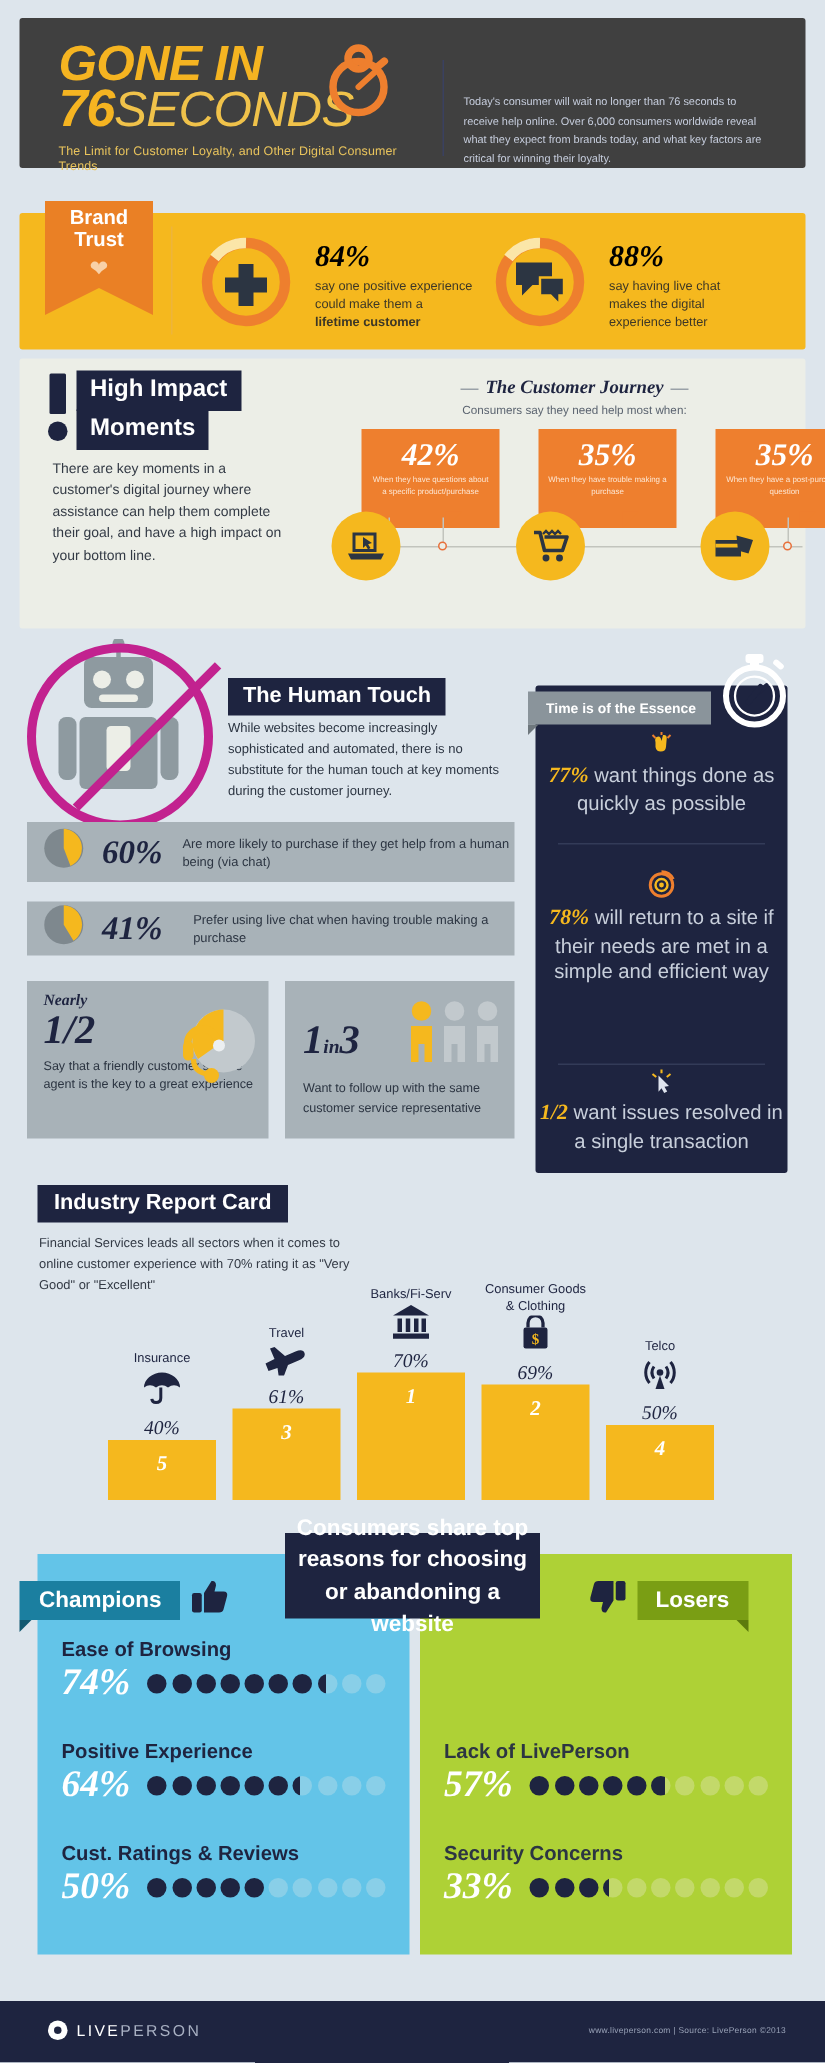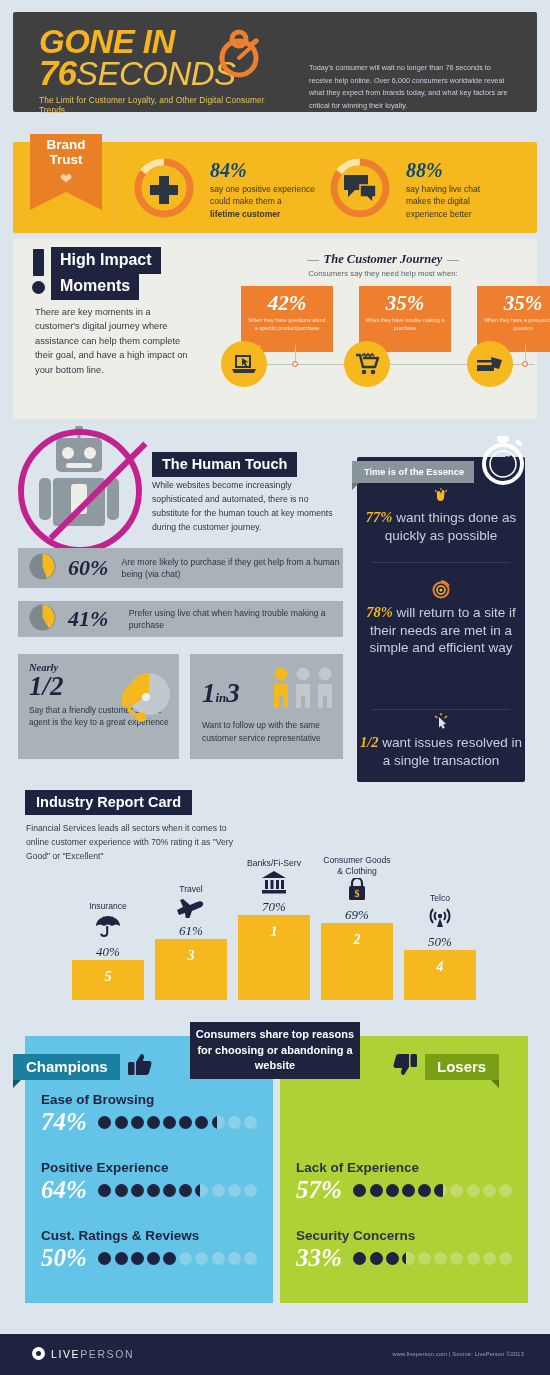--- a/index.html
+++ b/index.html
@@ -42,21 +42,21 @@
   .bt-ribbon-tail { width: 0; height: 0; border-left: 36px solid #ea8025;
     border-right: 36px solid #ea8025; border-bottom: 18px solid transparent; }
   .bt-ribbon-text { color: #fff; font-weight: bold; font-size: 13.5px; line-height: 1.08; text-align: center; }
   .bt-heart { color: #f8d1a8; font-size: 15px; margin-top: 2px; }
   .bt-sep { position: absolute; left: 101px; top: 9px; width: 1px; height: 72px; background: #edb43c; }
   .bt-item { position: absolute; display: flex; align-items: center; }
   .bt-item-1 { left: 118px; top: 13px; }
   .bt-item-2 { left: 314px; top: 13px; }
   .bt-text { margin-left: 13px; }
   .bt-pct { font-family: "Liberation Serif", serif; font-weight: bold; font-style: italic;
-            font-size: 20px; color: #0c4a6e; line-height: 1; margin-bottom: 3px; }
+            font-size: 20px; color: #000000; line-height: 1; margin-bottom: 3px; }
   .bt-desc { font-size: 8.5px; color: #3d3726; line-height: 1.45; }
   .bt-desc b { font-weight: bold; }
 
   
   .himpact { position: absolute; left: 13px; top: 239px; width: 524px; height: 180px;
              background: #eceee7; border-radius: 2px; }
   .excl { position: absolute; left: 20px; top: 10px; width: 11px; }
   .excl-bar { width: 11px; height: 27px; background: #1e2440; border-radius: 1px; }
   .excl-dot { width: 13px; height: 13px; border-radius: 50%; background: #1e2440; margin-top: 5px; margin-left:-1px;}
   .hi-tag1 { position: absolute; left: 38px; top: 8px; background: #1e2440; color: #fff;
@@ -151,21 +151,21 @@
   .bar-rank { position: absolute; top: 9px; left: 0; width: 100%; text-align: center;
               font-family: "Liberation Serif", serif; font-weight: bold; font-style: italic;
               font-size: 14px; color: #fff; }
 
   
   .cl-wrap { position: absolute; left: 0; top: 1030px; width: 550px; height: 280px; }
   .panel-ch { position: absolute; left: 25px; top: 6px; width: 248px; height: 267px; background: #63c4e8; }
   .panel-lo { position: absolute; left: 280px; top: 6px; width: 248px; height: 267px; background: #aed136; }
   .cl-center { position: absolute; left: 190px; top: -8px; width: 170px; height: 57px;
                background: #1e2440; z-index: 6; display: flex; align-items: center; justify-content: center; }
-  .cl-center-txt { color: #fff; font-size: 11px; font-weight: bold; text-align: center; line-height: 1.42; }
+  .cl-center-txt { color: #fff; font-size: 15px; font-weight: bold; text-align: center; line-height: 1.42; }
   .rib { position: absolute; top: 22px; z-index: 4; display: flex; align-items: center; }
   .rib-ch { left: 13px; }
   .rib-lo { left: 392px; }
   .rib-body-ch { background: #1b7fa0; color: #fff; font-size: 15px; font-weight: bold;
                  padding: 4px 12px 5px 13px; }
   .rib-body-lo { background: #7a9e14; color: #fff; font-size: 15px; font-weight: bold;
                  padding: 4px 13px 5px 12px; }
   .rib-notch-l { width: 0; height: 0; border-top: 8px solid #125870; border-right: 8px solid transparent;
                  position: absolute; left: 0; top: 26px; }
   .rib-notch-r { width: 0; height: 0; border-top: 8px solid #5c7a0d; border-left: 8px solid transparent;
@@ -626,21 +626,21 @@
             <div class="dot" style="background: rgb(137, 207, 232);"></div>
             <div class="dot" style="background: rgb(137, 207, 232);"></div>
             <div class="dot" style="background: rgb(137, 207, 232);"></div>
             <div class="dot" style="background: rgb(137, 207, 232);"></div>
             <div class="dot" style="background: rgb(137, 207, 232);"></div>
           </div>
       </div>
     </div>
 
     <div class="cl-row" style="left:280px; top:130px;">
-      <div class="cl-row-title lo">Lack of Experience</div>
+      <div class="cl-row-title lo">Lack of LivePerson</div>
       <div class="cl-row-line">
         <div class="cl-pct">57%</div>
         <div class="dots">
             <div class="dot" style="background: rgb(30, 36, 64);"></div>
             <div class="dot" style="background: rgb(30, 36, 64);"></div>
             <div class="dot" style="background: rgb(30, 36, 64);"></div>
             <div class="dot" style="background: rgb(30, 36, 64);"></div>
             <div class="dot" style="background: rgb(30, 36, 64);"></div>
             <div class="dot" style="background: linear-gradient(to right, rgb(30, 36, 64) 70%, rgb(195, 217, 106) 70%);"></div>
             <div class="dot" style="background: rgb(195, 217, 106);"></div>

